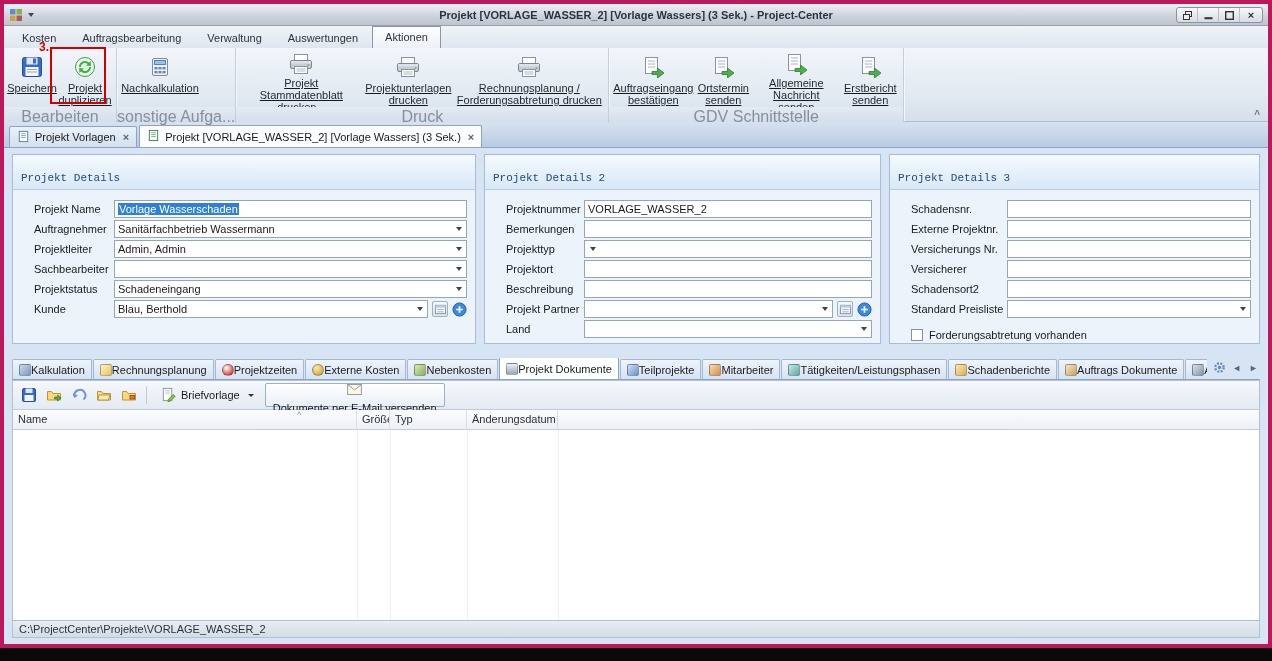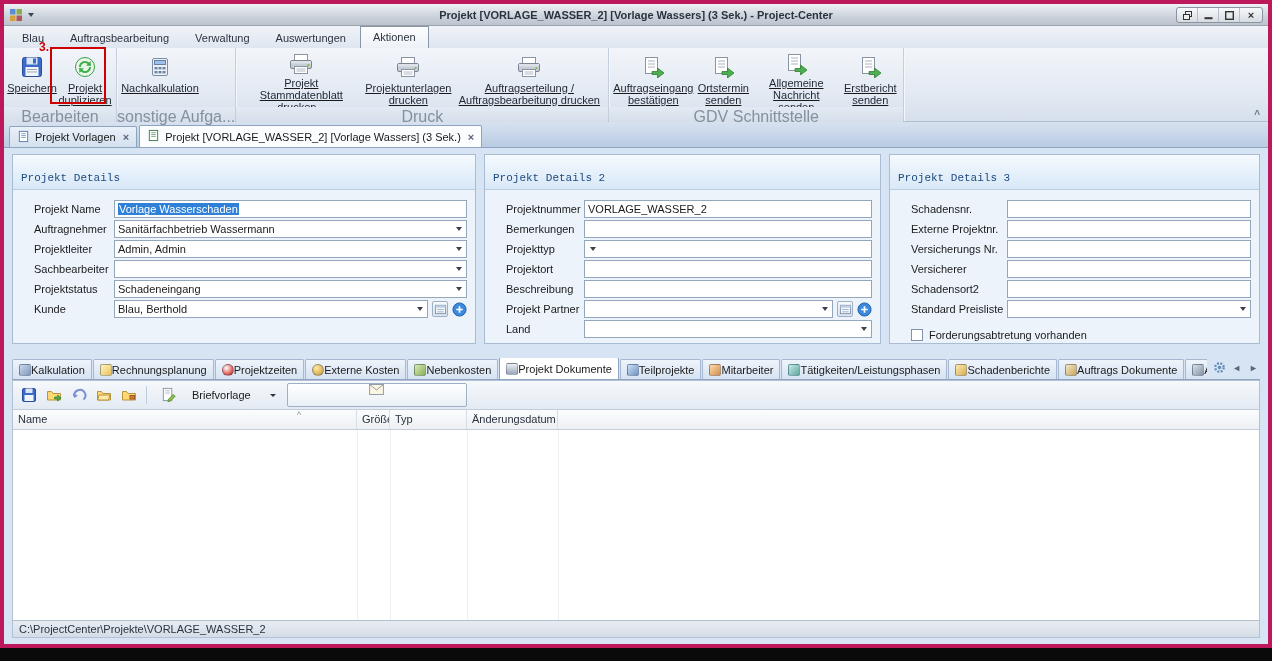--- a/index.html
+++ b/index.html
@@ -84,21 +84,21 @@
   .ti-schadenberichte{background:linear-gradient(135deg,#fde9b0,#d8ae4e)}
   .ti-auftragsdok{background:linear-gradient(135deg,#f4e6c8,#caa55a)}
   .ti-aktivitaeten{background:linear-gradient(135deg,#d8dfe8,#8895a8)}
   .sectabs-right { position:absolute; right:0; bottom:1px; display:flex; align-items:center; gap:4px; background:#d6e4f3; padding-left:6px; height:20px; z-index:5; }
   .scrollbtn { color:#55687f; font-size:9px; padding:2px 2px; }
 
   
   .doctoolbar { height:30px; flex:0 0 30px; background:linear-gradient(#f6f8fb,#e3eaf3); border:1px solid #b2c1d4; border-bottom:1px solid #c2ccd8; display:flex; align-items:center; padding:0 5px; gap:3px; }
   .tbtn { width:22px; height:22px; display:flex; align-items:center; justify-content:center; border:1px solid transparent; border-radius:2px; }
   .tsep { width:1px; height:18px; background:#c0cbd8; margin:0 3px; }
-  .tbtn-labeled { display:flex; align-items:center; gap:16px; height:24px; padding:0 7px; border:1px solid transparent; border-radius:2px; }
+  .tbtn-labeled { display:flex; align-items:center; gap:5px; height:24px; padding:0 7px; border:1px solid transparent; border-radius:2px; }
   .tbtn-labeled.bordered { border:1px solid #9db0c6; background:linear-gradient(#ffffff,#e9eff6);flex-direction:column; }
 
   
   .tablewrap { flex:1; display:flex; flex-direction:column; border:1px solid #b2c1d4; border-top:none; background:#fff; overflow:hidden; }
   .thead { height:20px; flex:0 0 20px; display:flex; background:linear-gradient(#fbfcfd,#edf0f4); border-bottom:1px solid #c5cdd7; }
   .th { border-right:1px solid #d9dee5; padding:3px 5px; position:relative; white-space:nowrap; overflow:hidden; color:#2a323e; }
   .th-name{width:344px;flex:0 0 344px}.th-size{width:33px;flex:0 0 33px}.th-type{width:77px;flex:0 0 77px}.th-mod{width:91px;flex:0 0 91px}.th-fill{flex:1;border-right:none}
   .sortcaret { position:absolute; left:284px; top:0px; color:#8a94a2; font-size:9px; }
   .tbody { flex:1; position:relative; background:#fff; }
   .colline { position:absolute; top:0; bottom:0; width:1px; background:#eceff3; }
@@ -138,21 +138,21 @@
       <span class="wbtn">
             <svg width="9" height="9" viewBox="0 0 9 9">
               <rect x="0.7" y="0.7" width="7.6" height="7.6" fill="none" stroke="#333" stroke-width="1.4"></rect>
             </svg>
           </span>
       <span class="wbtn wbtn-close">×</span>
     </div>
   </div>
 
   <div class="menubar">
-    <div class="menu-tab">Blau</div>
+    <div class="menu-tab">Kosten</div>
     <div class="menu-tab">Auftragsbearbeitung</div>
     <div class="menu-tab">Verwaltung</div>
     <div class="menu-tab">Auswertungen</div>
     <div class="menu-tab active">Aktionen</div>
   </div>
 
   <div class="ribbon">
     <div class="rgroup">
       <div class="rbtns">
         <div class="rbtn b-speichern">
@@ -240,21 +240,21 @@
             <svg width="26" height="22" viewBox="0 0 26 22">
                   <rect x="6.5" y="1.5" width="13" height="6" fill="#fff" stroke="#8a94a2"></rect>
                   <rect x="2.5" y="7.5" width="21" height="8" rx="1.5" fill="#c6cdd6" stroke="#7c8692"></rect>
                   <rect x="3" y="8" width="20" height="2.5" fill="#dde2e9"></rect>
                   <circle cx="20.5" cy="12" r="1.1" fill="#79c043"></circle>
                   <rect x="6.5" y="13.5" width="13" height="7" fill="#fff" stroke="#8a94a2"></rect>
                   <line x1="8.5" y1="16" x2="17.5" y2="16" stroke="#b3bac4"></line>
                   <line x1="8.5" y1="18" x2="17.5" y2="18" stroke="#b3bac4"></line>
                 </svg>
           </span>
-          <span class="rlabel">Auftragserteilung / Auftragsbearbeitung drucken</span>
+          <span class="rlabel">Rechnungsplanung / Forderungsabtretung drucken</span>
         </div>
       </div>
       <div class="rgroup-label">Druck</div>
     </div>
 
     <div class="rgroup">
       <div class="rbtns">
         <div class="rbtn b-eingang">
           <span class="ricon">
             <svg width="24" height="22" viewBox="0 0 24 22">

